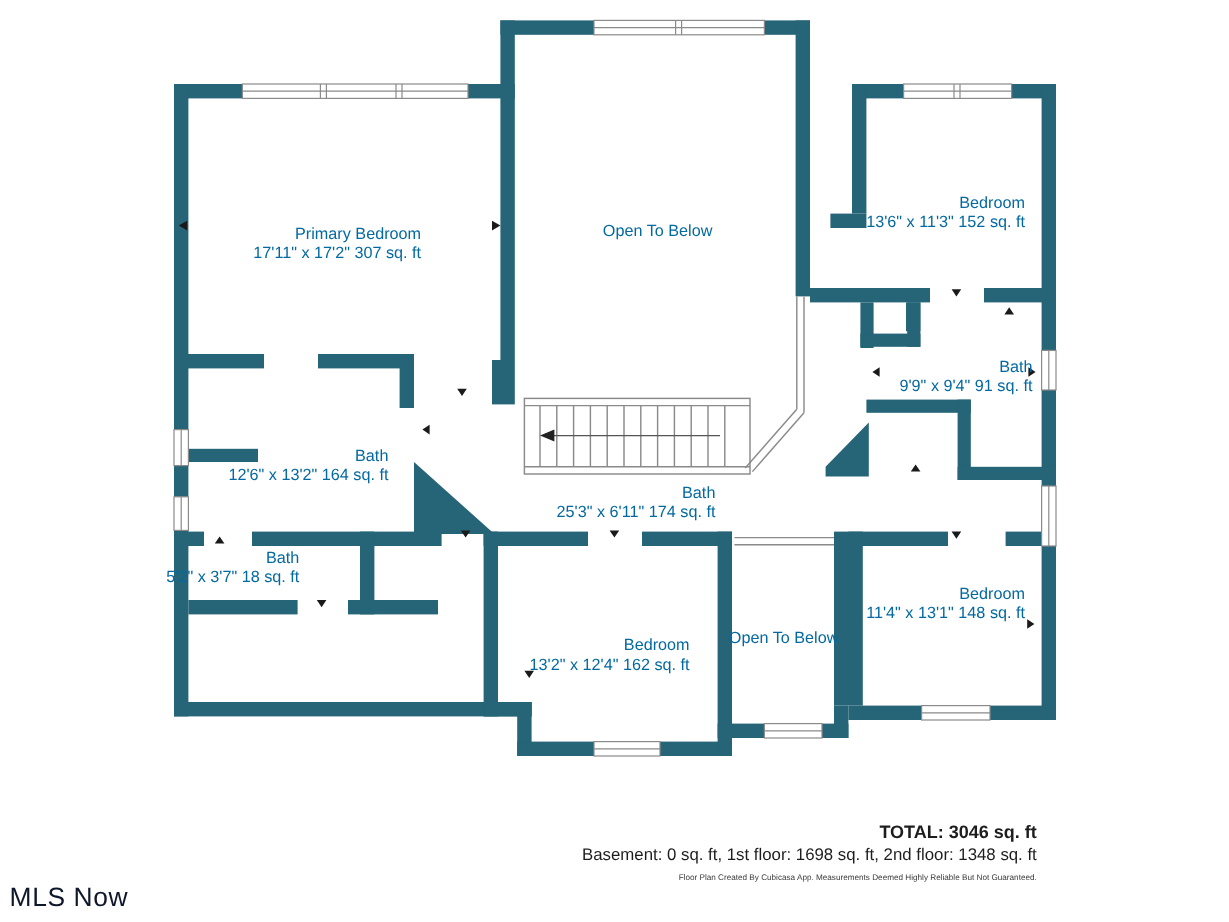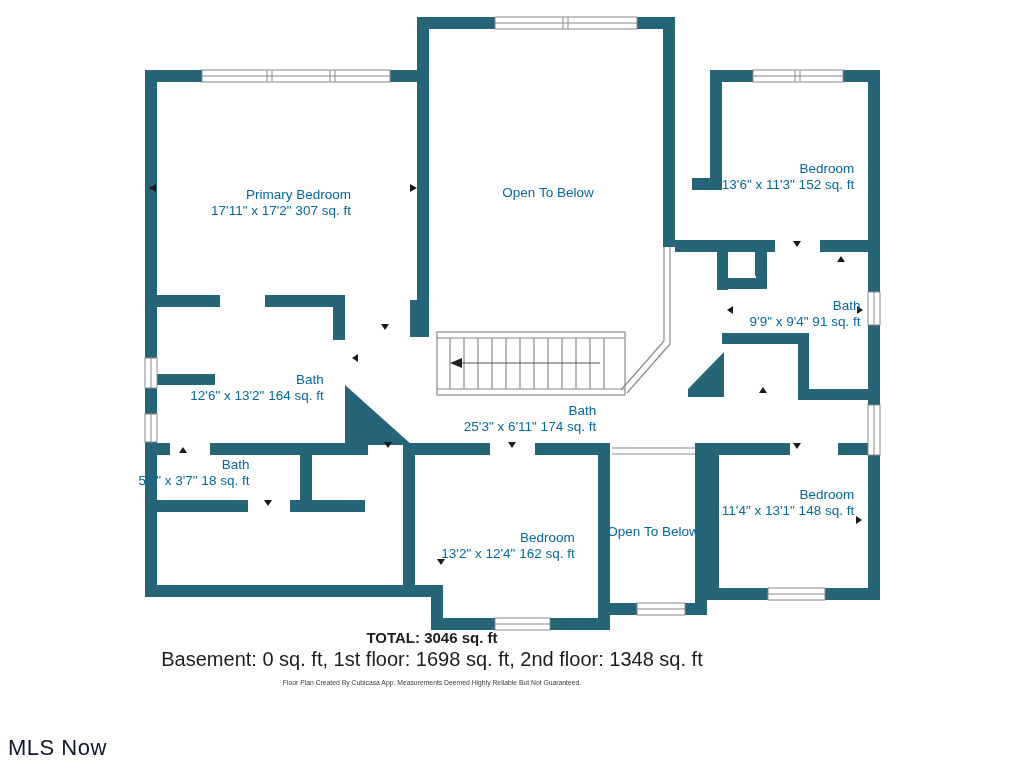--- a/index.html
+++ b/index.html
@@ -3,23 +3,23 @@
 <meta charset="utf-8">
 <style>
   html,body{margin:0;padding:0;background:#ffffff;}
   body{width:1024px;height:768px;font-family:"Liberation Sans","DejaVu Sans",sans-serif;}
   .plan{position:relative;width:1024px;height:768px;overflow:hidden;background:#ffffff;}
   svg.floor{position:absolute;left:0;top:0;}
   .room-label{position:absolute;transform:translateX(-50%);text-align:right;
     font-size:13.5px;color:#0369a1;line-height:1.2;white-space:nowrap;}
   .room-label .rname{}
   .room-label .rdims{}
-  .footer{position:absolute;left:0;width:864px;top:628px;text-align:center;color:#1d1d1d;}
+  .footer{position:absolute;left:0;width:864px;top:684px;text-align:right;color:#1d1d1d;}
   .footer .total{font-weight:bold;font-size:15px;line-height:1.35;}
-  .footer .line{font-size:20px;line-height:1.17;}
+  .footer .line{font-size:14px;line-height:1.17;}
   .footer .disclaimer{font-size:6.8px;color:#3a3a3a;margin-top:7px;}
   .watermark{position:absolute;left:8px;top:735px;font-size:22px;color:#0f172a;
     letter-spacing:0.5px;}
 </style>
 </head>
 <body>
 
 <div class="plan">
 
   <svg class="floor" width="1024" height="768" viewBox="0 0 1024 768">

